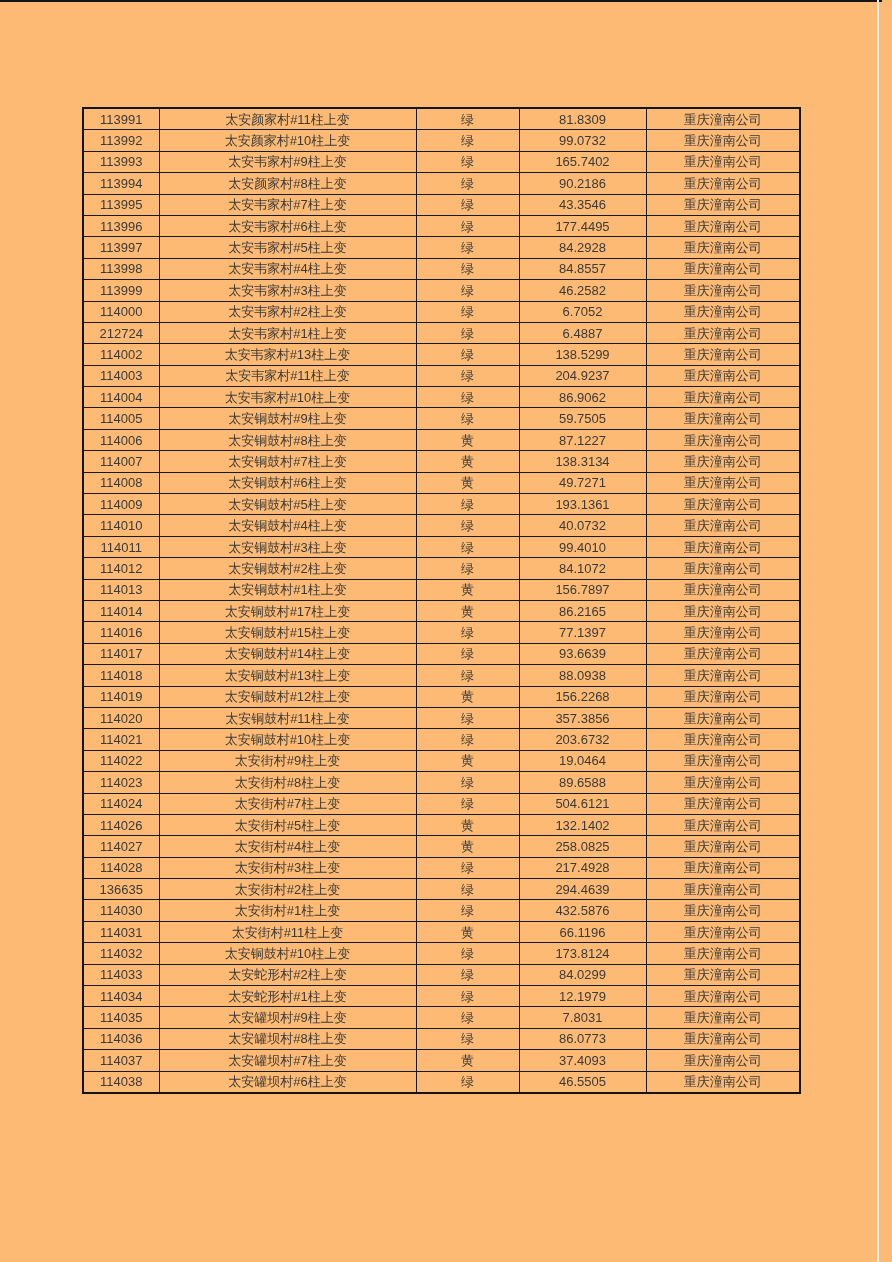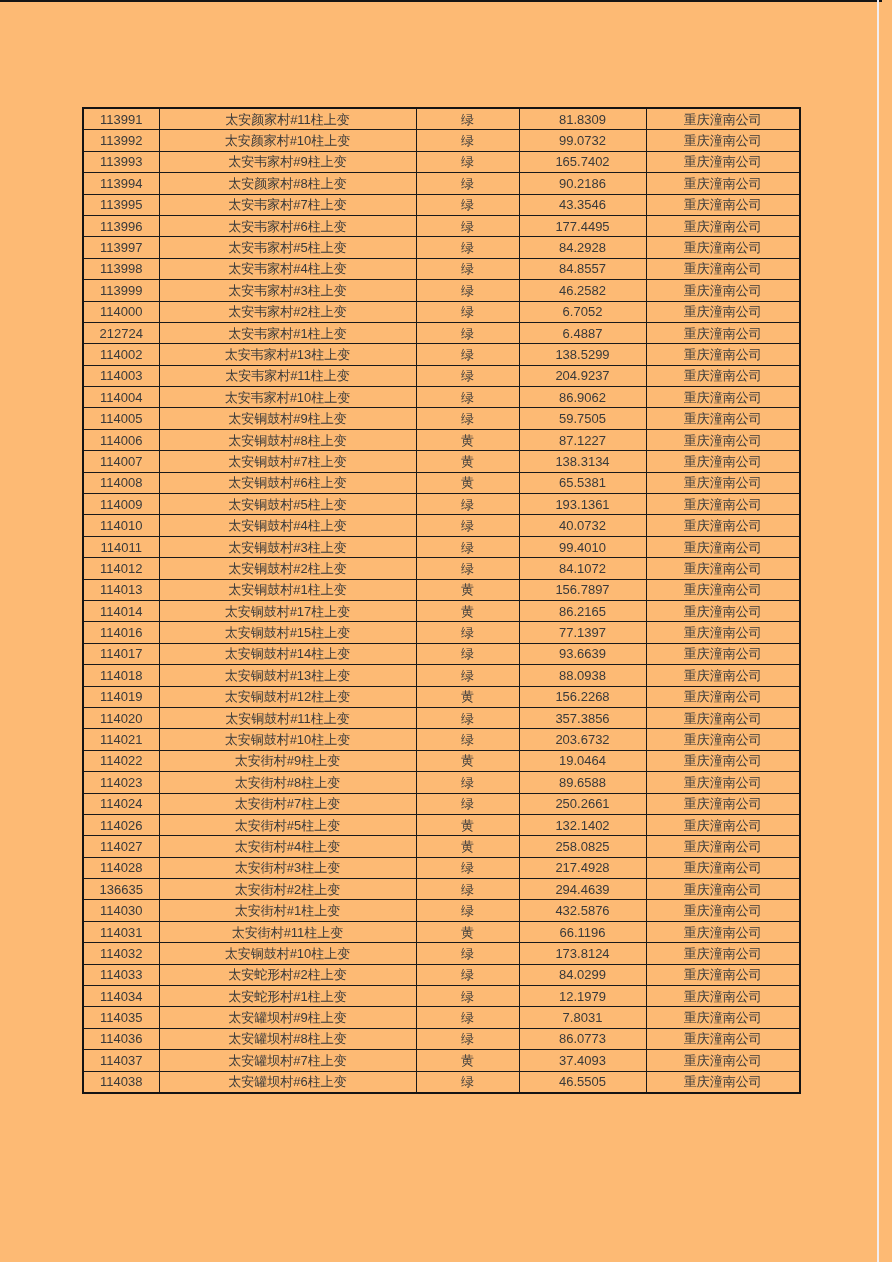--- a/index.html
+++ b/index.html
@@ -187,21 +187,21 @@
           <td>114007</td>
           <td>太安铜鼓村#7柱上变</td>
           <td>黄</td>
           <td>138.3134</td>
           <td>重庆潼南公司</td>
         </tr>
         <tr>
           <td>114008</td>
           <td>太安铜鼓村#6柱上变</td>
           <td>黄</td>
-          <td>65.5381</td>
+          <td>49.7271</td>
           <td>重庆潼南公司</td>
         </tr>
         <tr>
           <td>114009</td>
           <td>太安铜鼓村#5柱上变</td>
           <td>绿</td>
           <td>193.1361</td>
           <td>重庆潼南公司</td>
         </tr>
         <tr>
@@ -292,21 +292,21 @@
           <td>114023</td>
           <td>太安街村#8柱上变</td>
           <td>绿</td>
           <td>89.6588</td>
           <td>重庆潼南公司</td>
         </tr>
         <tr>
           <td>114024</td>
           <td>太安街村#7柱上变</td>
           <td>绿</td>
-          <td>250.2661</td>
+          <td>504.6121</td>
           <td>重庆潼南公司</td>
         </tr>
         <tr>
           <td>114026</td>
           <td>太安街村#5柱上变</td>
           <td>黄</td>
           <td>132.1402</td>
           <td>重庆潼南公司</td>
         </tr>
         <tr>

